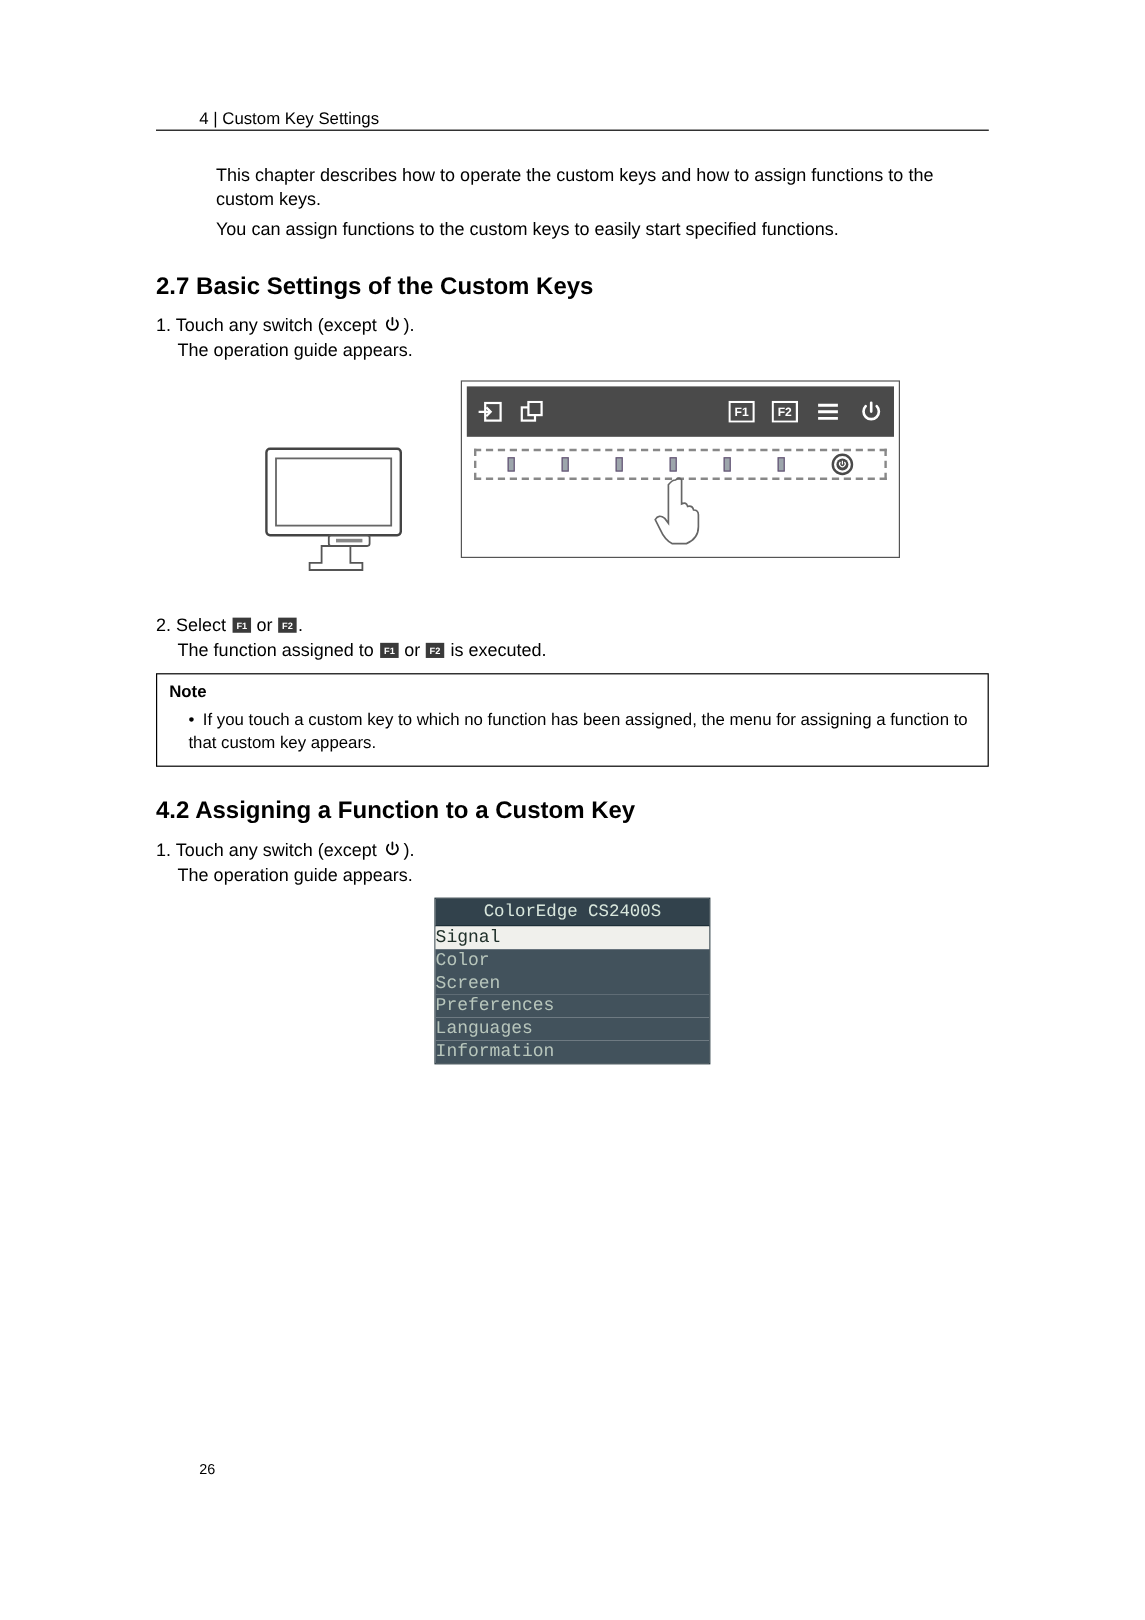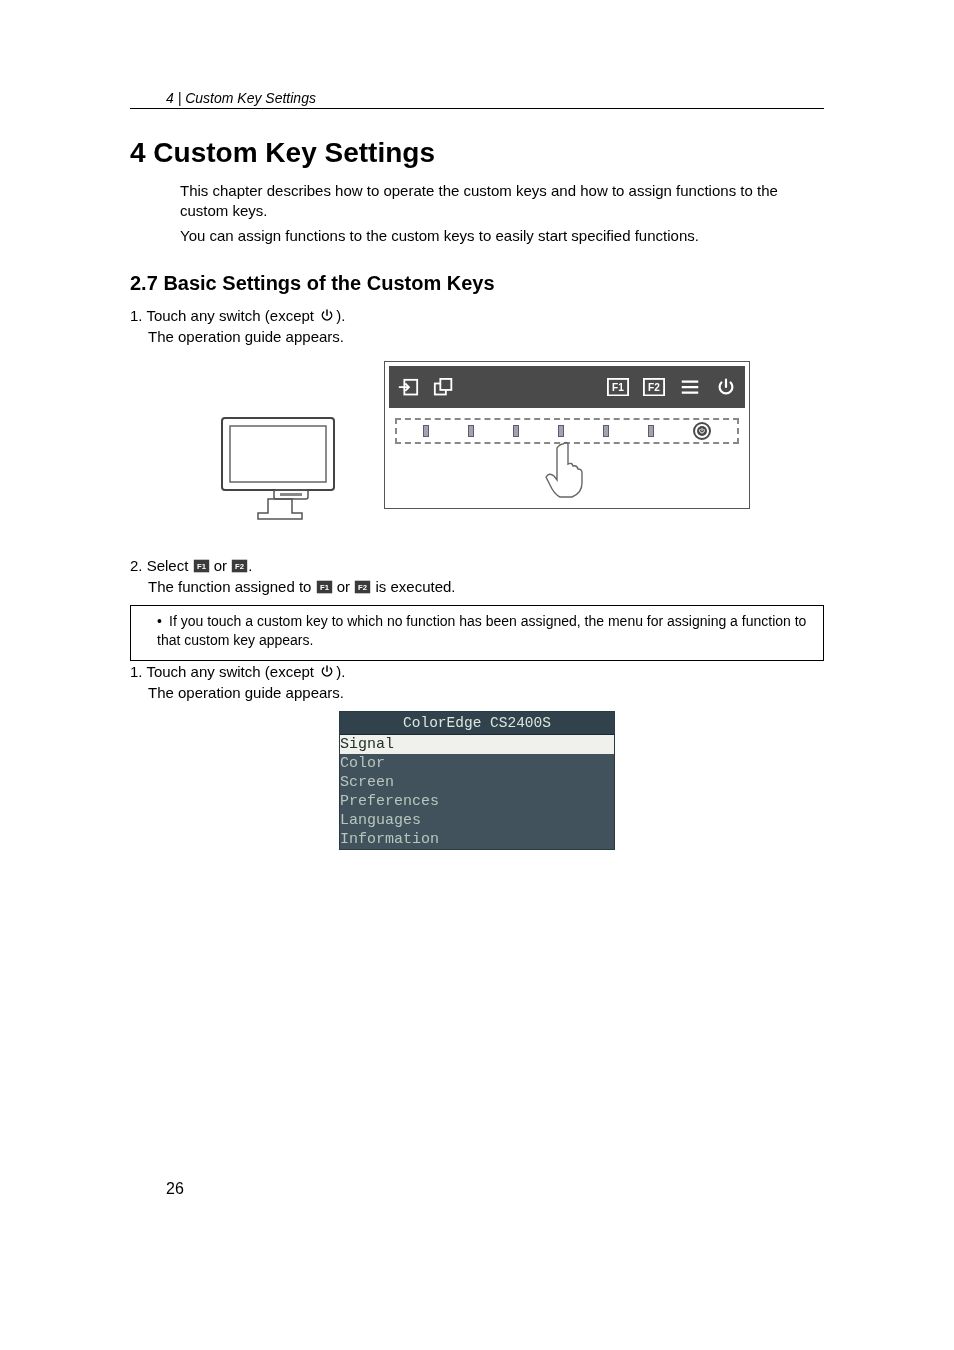--- a/index.html
+++ b/index.html
@@ -14,21 +14,21 @@
   }
   .page {
     padding: 0 130px 0 130px;
   }
   .header-row {
     border-bottom: 1px solid #000;
     padding-bottom: 2px;
     margin-bottom: 28px;
     font-size: 14px;
   }
-  .header-row span { padding-left: 36px; font-style: italic; }
+  .header-row span { padding-left: 36px; }
   h1 {
     font-size: 28px;
     font-weight: bold;
     margin-bottom: 12px;
   }
   .num-inline { display: inline; }
   .body-indent { margin-left: 50px; }
   .para { margin-bottom: 4px; line-height: 1.35; }
   h2 {
     font-size: 20px;
@@ -123,21 +123,21 @@
     top: 78px;
     width: 40px; height: 55px;
   }
   .monitor {
     position: absolute;
     left: 28px; top: 55px;
     width: 128px; height: 110px;
   }
   
   .menu-fig {
-    width: 276px;
+    width: 230px;
     margin: 8px auto 0 auto;
     border: 1px solid #2a3a42;
   }
   .menu-title {
     background: #32424c;
     color: #d8e6dc;
     font-family: "Courier New", monospace;
     font-size: 14.5px;
     text-align: center;
     padding: 3px 0;
@@ -151,35 +151,31 @@
     text-align: left;
     padding: 1px 0;
   }
   .menu-item.sel {
     background: #f0f0ec;
     color: #20302a;
   }
   .pagenum {
     margin-top: 330px;
     margin-left: 36px;
-    font-size: 16px;
+    font-size: 12px;
   }
 </style>
 </head>
 <body>
 
 <div class="page">
   <div class="header-row">
     <span>4 | Custom Key Settings</span>
   </div>
 
-  <h1>
-    <span class="num-inline">4</span>
-    <span>Custom Key Settings</span>
-  </h1>
 
   <div class="body-indent">
     <p class="para">This chapter describes how to operate the custom keys and how to assign functions to the custom keys.</p>
     <p class="para">You can assign functions to the custom keys to easily start specified functions.</p>
   </div>
 
   <h2>
     <span>2.7</span>
     <span>Basic Settings of the Custom Keys</span>
   </h2>
@@ -294,25 +290,30 @@
             <svg viewBox="0 0 24 20" width="17" height="14">
               <rect x="1" y="1" width="22" height="18" fill="#3a3a3a"></rect>
               <text x="12" y="14" font-size="11" font-family="Arial" font-weight="bold" fill="#fff" text-anchor="middle">F2</text>
             </svg>
           </span><span> is executed.</span>
       </span>
     </li>
   </ol>
 
   <div class="note-box">
+    <div class="note-title">Note</div>
     <div class="note-body">
       <span class="bullet">•</span><span>If you touch a custom key to which no function has been assigned, the menu for assigning a function to that custom key appears.</span>
     </div>
   </div>
 
+  <h2>
+    <span>4.2</span>
+    <span>Assigning a Function to a Custom Key</span>
+  </h2>
 
   <ol class="steps">
     <li>
       <span class="step-num">1. </span>
       <span>Touch any switch (except </span><span class="icon-inline">
           <svg viewBox="0 0 24 24" width="16" height="16">
             <path d="M12 3 v8 M7 6 a7 7 0 1 0 10 0" fill="none" stroke="#000" stroke-width="2.2" stroke-linecap="round"></path>
           </svg>
         </span><span>).</span>
       <span class="step-sub">The operation guide appears.</span>

